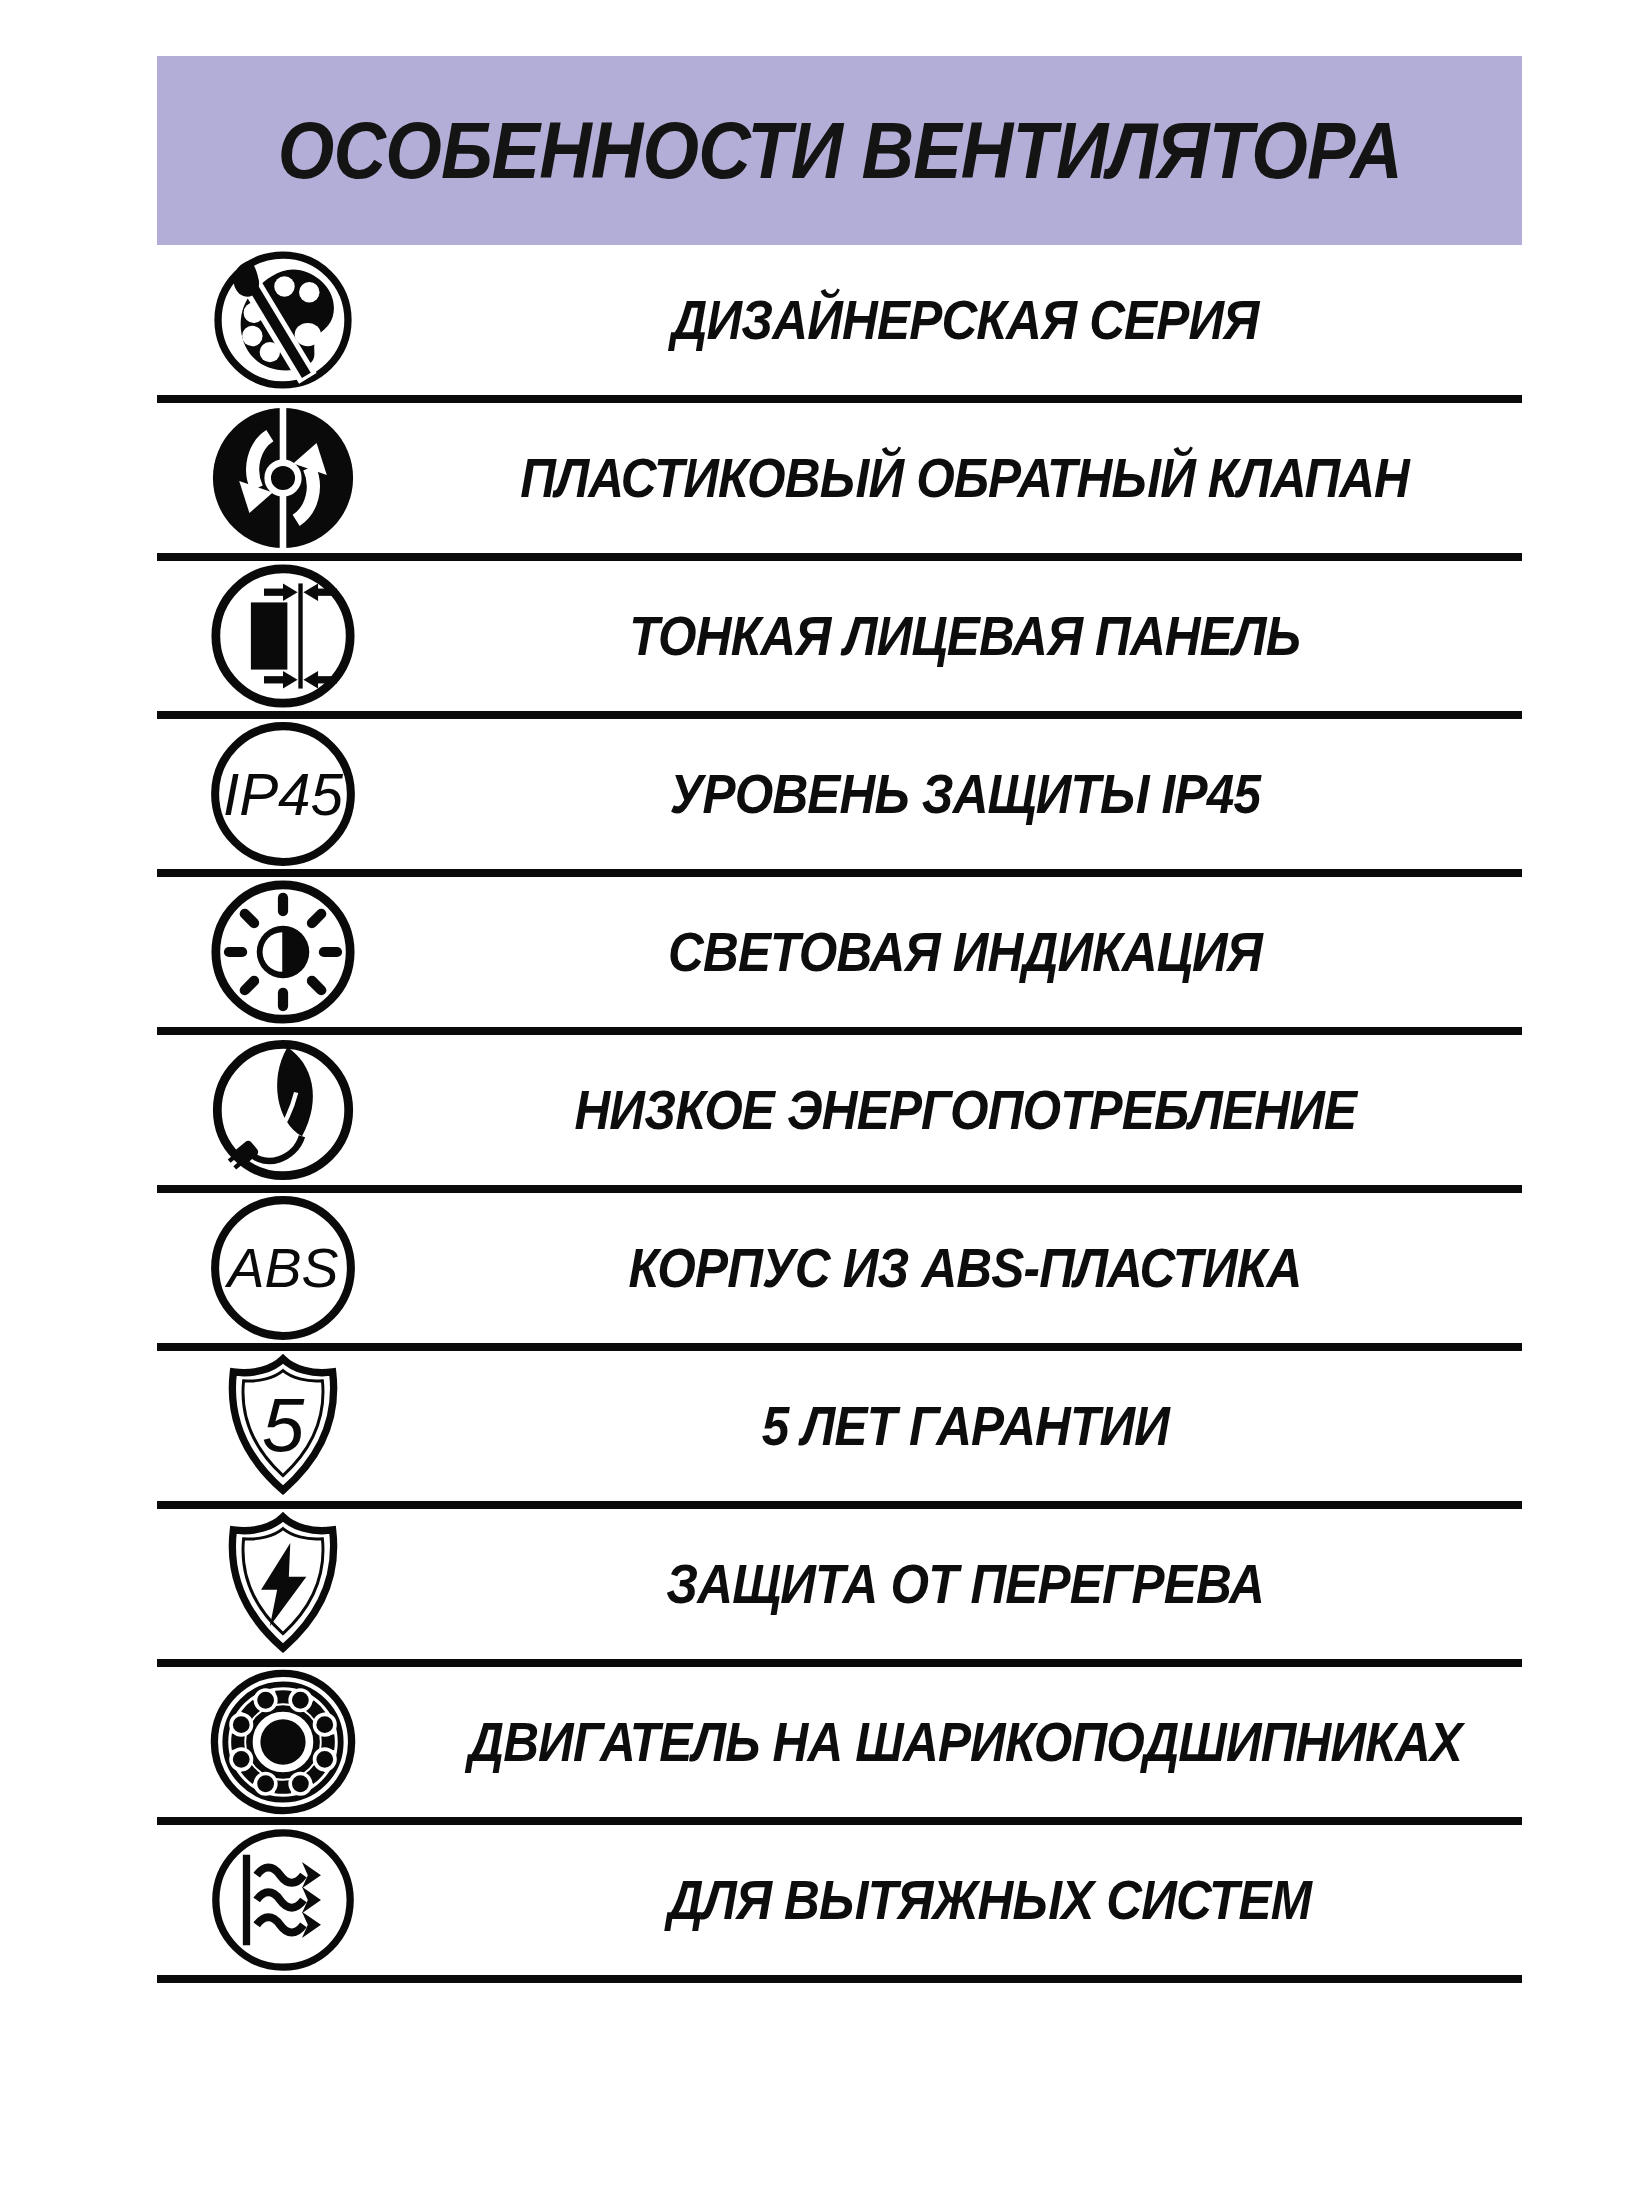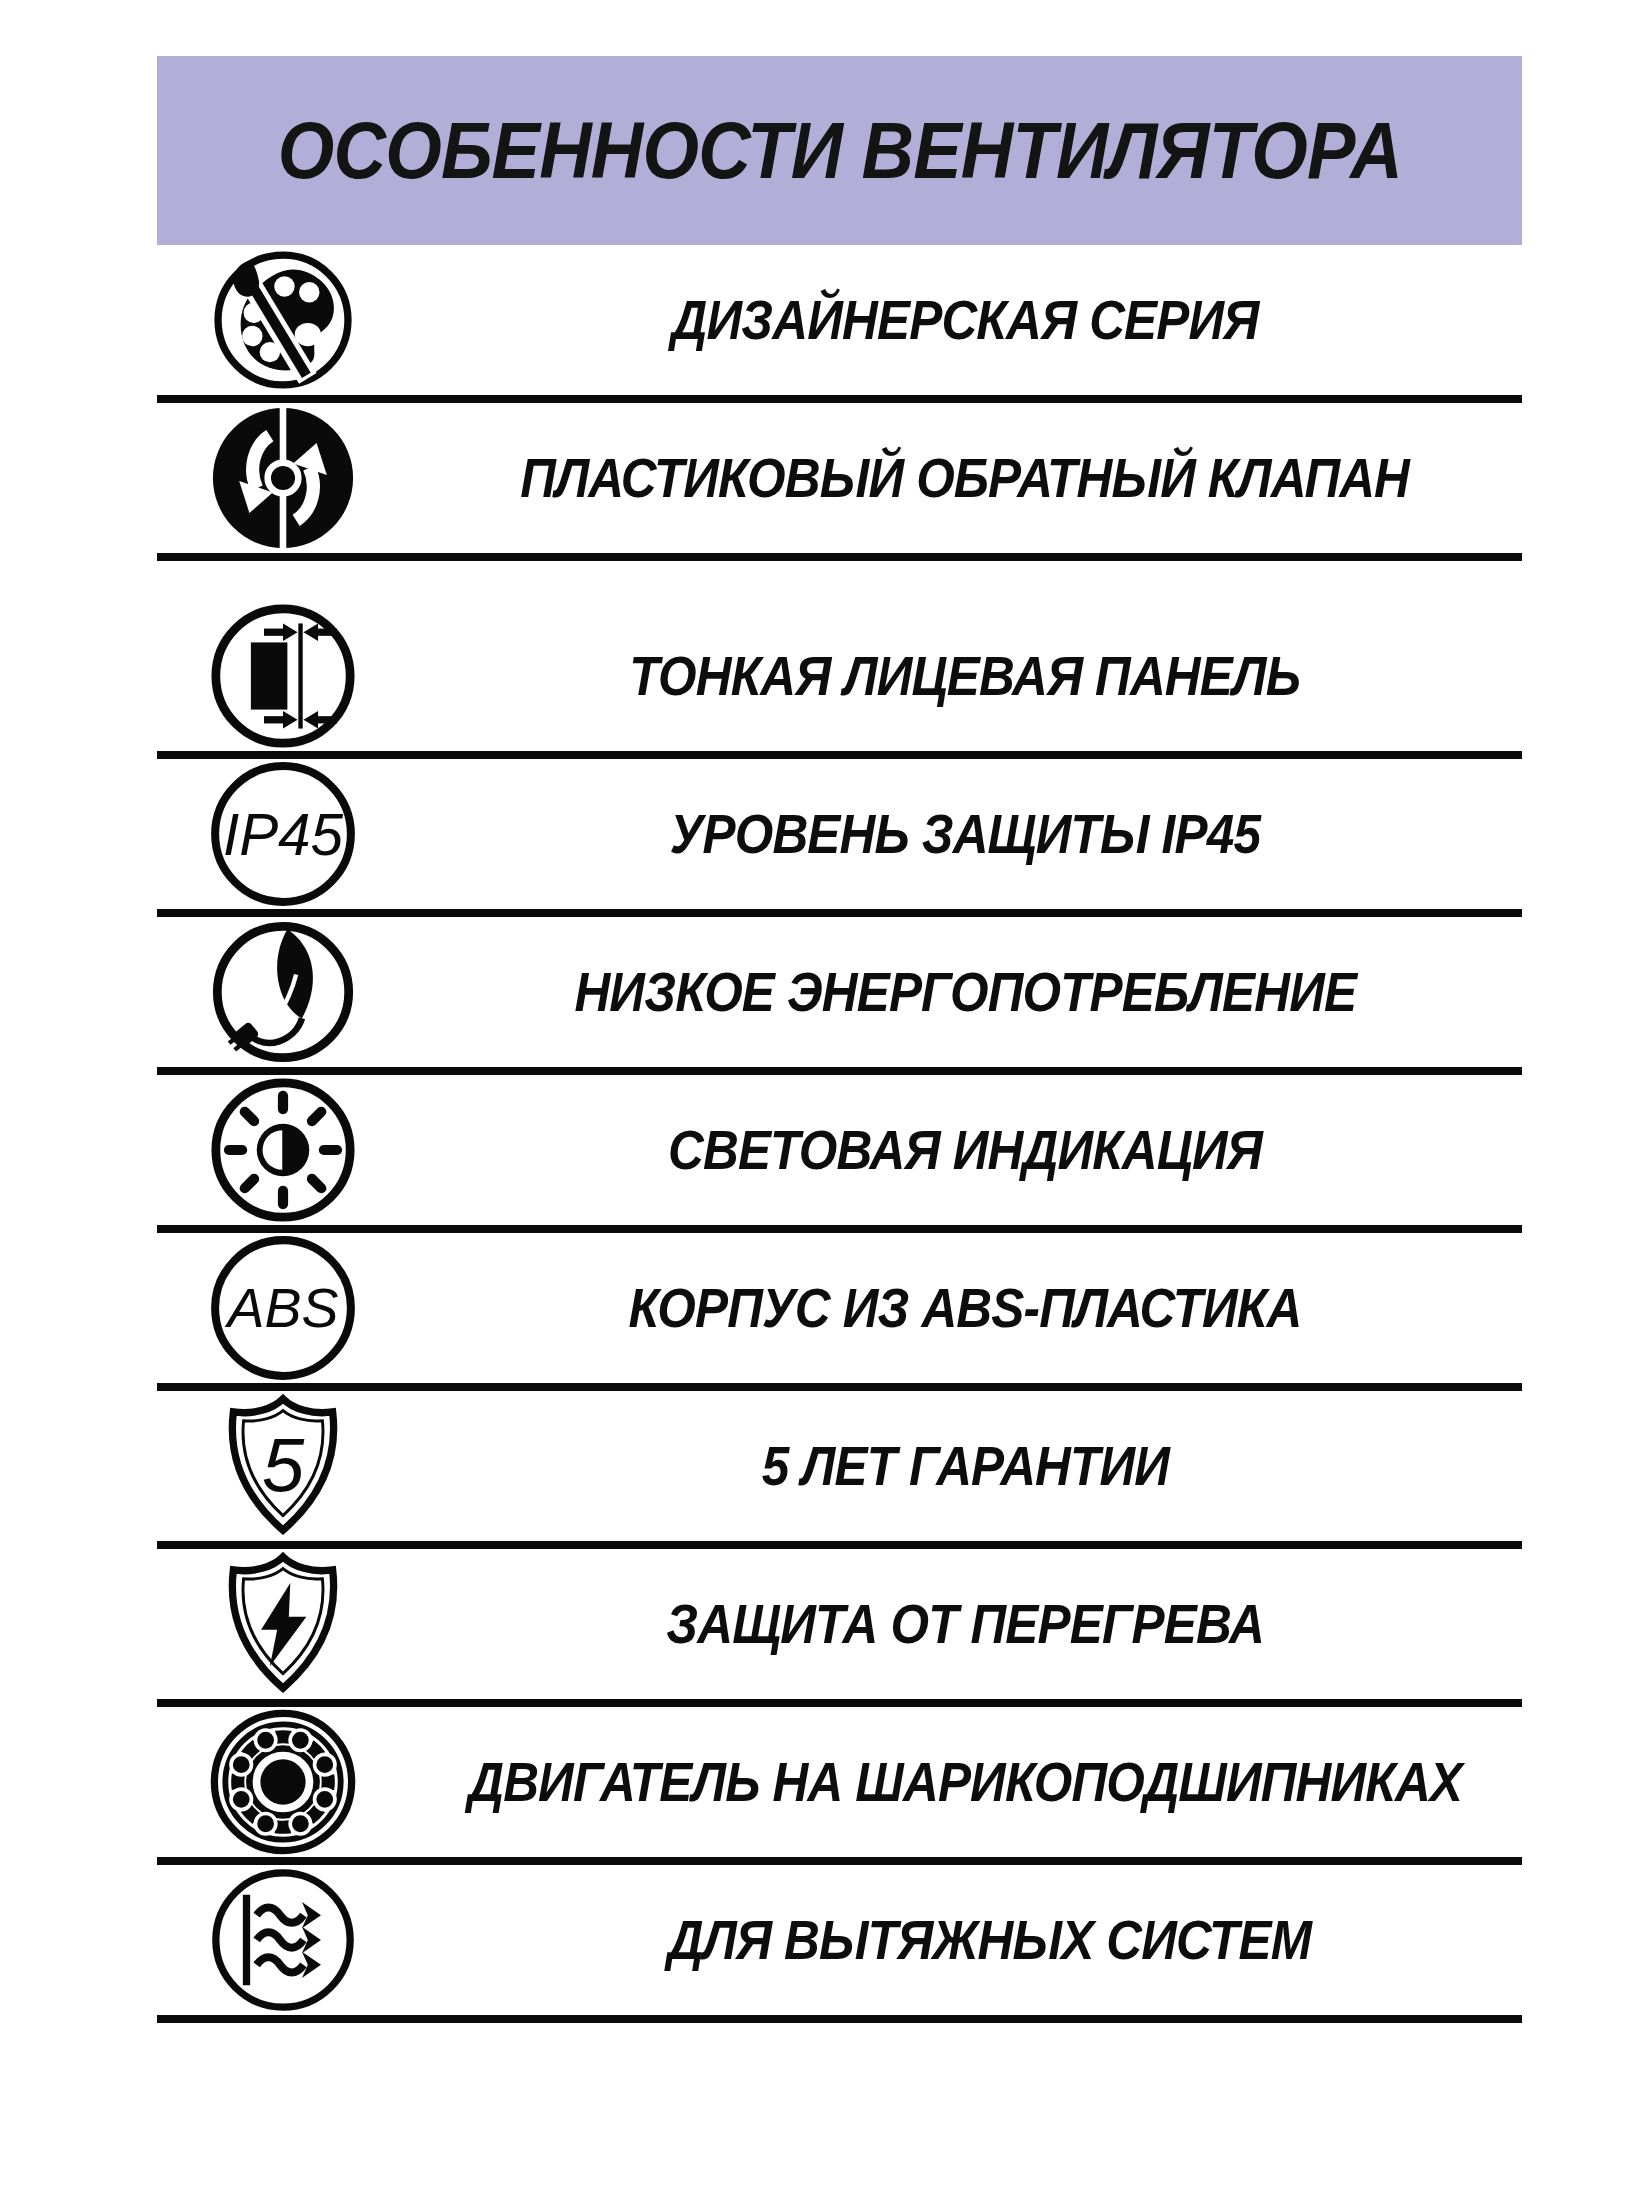--- a/index.html
+++ b/index.html
@@ -69,21 +69,21 @@
     <path d="M59 79 C70 72 74 56 68 43" fill="none" stroke="#fff" stroke-width="9"></path>
     <polygon points="80,48 57,40 73,26" fill="#fff"></polygon>
     <circle cx="50" cy="50" r="10.5" fill="#0a0a0a" stroke="#fff" stroke-width="4.5"></circle>
   </svg>
         </div>
     <div class="text-cell">
       <span class="label">ПЛАСТИКОВЫЙ ОБРАТНЫЙ КЛАПАН</span>
     </div>
   </section>
 
-  <section class="row" style="border-bottom-color: rgb(10, 10, 10); margin-top: 40px;">
+  <section class="row" style="border-bottom-color: rgb(10, 10, 10);">
     <div class="icon-cell">
           <svg viewBox="0 0 100 100">
     <circle cx="50" cy="50" r="46" fill="none" stroke="#0a0a0a" stroke-width="6"></circle>
     <rect x="28" y="27" width="25" height="46" fill="#0a0a0a"></rect>
     <line x1="62" y1="14" x2="62" y2="86" stroke="#0a0a0a" stroke-width="3"></line>
     <line x1="37" y1="20" x2="50" y2="20" stroke="#0a0a0a" stroke-width="5"></line>
     <polygon points="50,14 60,20 50,26" fill="#0a0a0a"></polygon>
     <line x1="87" y1="20" x2="74" y2="20" stroke="#0a0a0a" stroke-width="5"></line>
     <polygon points="74,14 64,20 74,26" fill="#0a0a0a"></polygon>
     <line x1="37" y1="80" x2="50" y2="80" stroke="#0a0a0a" stroke-width="5"></line>
@@ -102,39 +102,20 @@
           <svg viewBox="0 0 100 100">
     <circle cx="50" cy="50" r="46.5" fill="none" stroke="#0a0a0a" stroke-width="5.5"></circle>
     <text class="icon-text" x="50" y="64.5" text-anchor="middle" font-size="40" fill="#0a0a0a">IP45</text>
   </svg>
         </div>
     <div class="text-cell">
       <span class="label">УРОВЕНЬ ЗАЩИТЫ IP45</span>
     </div>
   </section>
 
-
-  <section class="row" style="border-bottom-color: rgb(10, 10, 10);">
-    <div class="icon-cell">
-          <svg viewBox="0 0 100 100">
-    <circle cx="50" cy="50" r="45" fill="none" stroke="#0a0a0a" stroke-width="6"></circle>
-    <path d="M53 7 C70 18 77 42 63 68 C46 59 40 29 53 7 Z" fill="#0a0a0a"></path>
-    <path d="M59 38 C56 50 50 62 43 72" fill="none" stroke="#fff" stroke-width="3"></path>
-    <path d="M63 68 C58 84 38 90 28 80" fill="none" stroke="#0a0a0a" stroke-width="4.5"></path>
-    <g transform="rotate(-40 25 79)">
-      <rect x="17" y="73" width="15" height="12" rx="3" fill="#0a0a0a"></rect>
-      <line x1="12" y1="76" x2="18" y2="76" stroke="#0a0a0a" stroke-width="3"></line>
-      <line x1="12" y1="82" x2="18" y2="82" stroke="#0a0a0a" stroke-width="3"></line>
-    </g>
-  </svg>
-        </div>
-    <div class="text-cell">
-      <span class="label">НИЗКОЕ ЭНЕРГОПОТРЕБЛЕНИЕ</span>
-    </div>
-  </section>
 
   <section class="row" style="border-bottom-color: rgb(10, 10, 10);">
     <div class="icon-cell">
           <svg viewBox="0 0 100 100">
     <circle cx="50" cy="50" r="46" fill="none" stroke="#0a0a0a" stroke-width="6"></circle>
     <circle cx="50" cy="50" r="18" fill="#0a0a0a"></circle>
     <path d="M49.5 36.5 A13 13 0 0 0 49.5 63.5 Z" fill="#fff"></path>
     <g stroke="#0a0a0a" stroke-width="7" stroke-linecap="round">
       <line x1="50" y1="22" x2="50" y2="13"></line>
               <line x1="50" y1="78" x2="50" y2="87"></line>
@@ -142,20 +123,39 @@
               <line x1="78" y1="50" x2="87" y2="50"></line>
       <line x1="30.2" y1="30.2" x2="23.8" y2="23.8"></line>
               <line x1="69.8" y1="30.2" x2="76.2" y2="23.8"></line>
       <line x1="30.2" y1="69.8" x2="23.8" y2="76.2"></line>
               <line x1="69.8" y1="69.8" x2="76.2" y2="76.2"></line>
     </g>
   </svg>
         </div>
     <div class="text-cell">
       <span class="label">СВЕТОВАЯ ИНДИКАЦИЯ</span>
+    </div>
+  </section>
+
+  <section class="row" style="border-bottom-color: rgb(10, 10, 10);">
+    <div class="icon-cell">
+          <svg viewBox="0 0 100 100">
+    <circle cx="50" cy="50" r="45" fill="none" stroke="#0a0a0a" stroke-width="6"></circle>
+    <path d="M53 7 C70 18 77 42 63 68 C46 59 40 29 53 7 Z" fill="#0a0a0a"></path>
+    <path d="M59 38 C56 50 50 62 43 72" fill="none" stroke="#fff" stroke-width="3"></path>
+    <path d="M63 68 C58 84 38 90 28 80" fill="none" stroke="#0a0a0a" stroke-width="4.5"></path>
+    <g transform="rotate(-40 25 79)">
+      <rect x="17" y="73" width="15" height="12" rx="3" fill="#0a0a0a"></rect>
+      <line x1="12" y1="76" x2="18" y2="76" stroke="#0a0a0a" stroke-width="3"></line>
+      <line x1="12" y1="82" x2="18" y2="82" stroke="#0a0a0a" stroke-width="3"></line>
+    </g>
+  </svg>
+        </div>
+    <div class="text-cell">
+      <span class="label">НИЗКОЕ ЭНЕРГОПОТРЕБЛЕНИЕ</span>
     </div>
   </section>
 
   <section class="row" style="border-bottom-color: rgb(10, 10, 10);">
     <div class="icon-cell">
           <svg viewBox="0 0 100 100">
     <circle cx="50" cy="50" r="46.5" fill="none" stroke="#0a0a0a" stroke-width="5.5"></circle>
     <text class="icon-text" x="50" y="63" text-anchor="middle" font-size="38" fill="#0a0a0a">ABS</text>
   </svg>
         </div>

